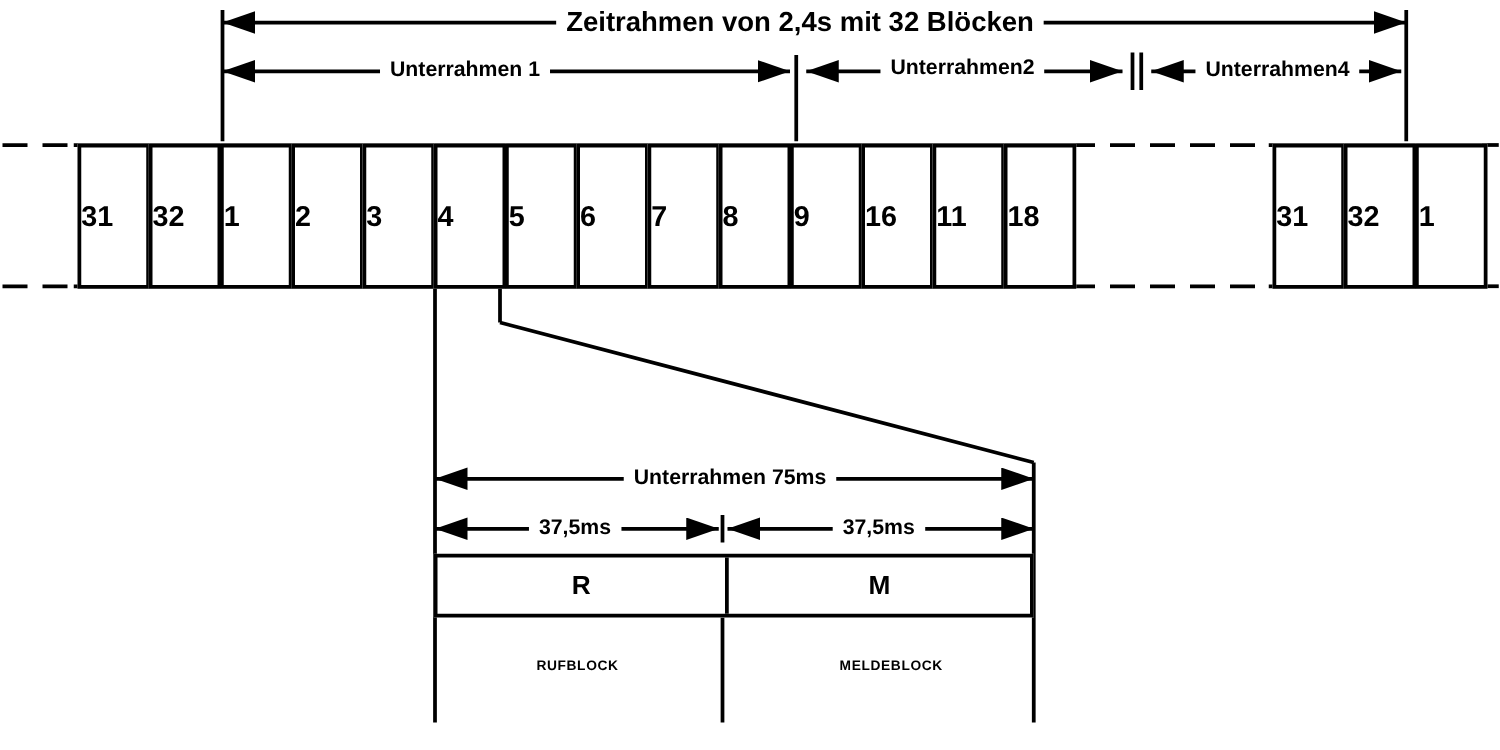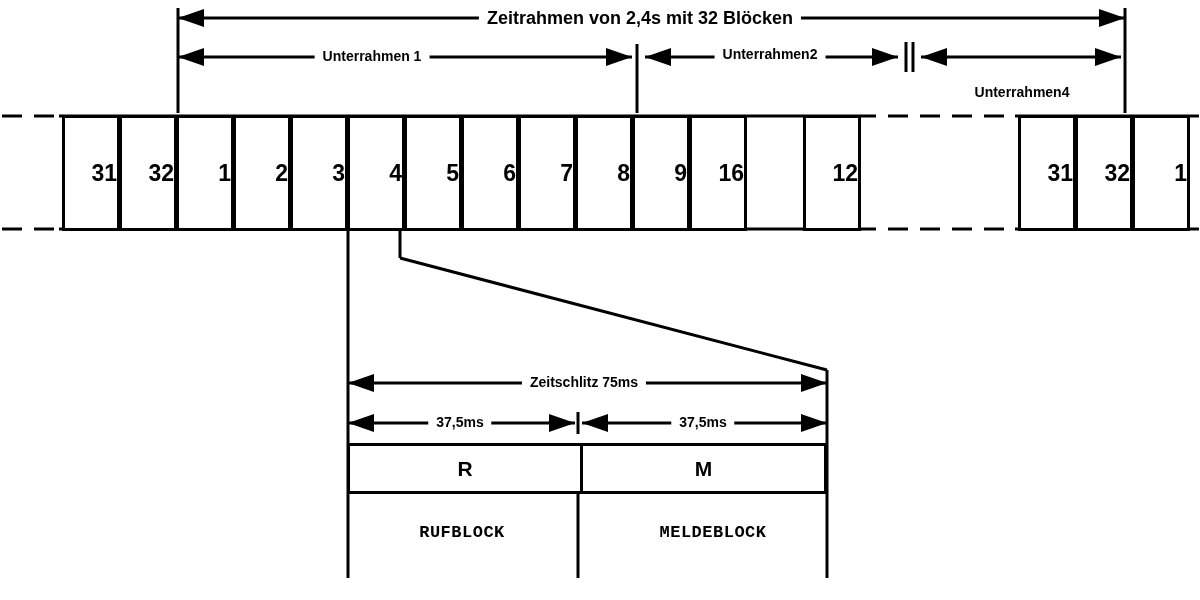--- a/index.html
+++ b/index.html
@@ -4,28 +4,28 @@
 <style>
   html,body{margin:0;padding:0;background:#fff;}
   #stage{
     position:relative;width:1200px;height:600px;background:#fff;overflow:hidden;
     font-family:"Liberation Sans",sans-serif;color:#000;
   }
   #lines{position:absolute;left:0;top:0;z-index:0;}
   .lbl{
     position:absolute;z-index:2;background:#fff;font-weight:bold;
     white-space:nowrap;padding:0 8px;transform:translateX(-50%);
-    line-height:20px;font-size:14px;
+    line-height:20px;font-size:17px;
   }
-  .lbl.big{font-size:18px;}
-  .lbl.small{font-size:17px;letter-spacing:0.5px;background:transparent;font-family:Liberation Mono, monospace;}
+  .lbl.big{font-size:22px;}
+  .lbl.small{font-size:11px;letter-spacing:0.5px;background:transparent;}
   .block{
     position:absolute;top:115px;height:116px;width:58px;z-index:1;
     border:3px solid #000;background:#fff;box-sizing:border-box;
-    display:flex;align-items:center;justify-content:flex-end;
+    display:flex;align-items:center;justify-content:flex-start;
     font-weight:bold;font-size:23px;
   }
   .slot-box{
     position:absolute;left:347px;top:443px;width:480px;height:51px;z-index:1;
     border:3px solid #000;background:#fff;box-sizing:border-box;display:flex;
   }
   .slot-cell{
     display:flex;align-items:center;justify-content:center;
     font-weight:bold;font-size:21px;
   }
@@ -101,21 +101,21 @@
       <line x1="582" y1="423" x2="827" y2="423" marker-start="url(#arrow)" marker-end="url(#arrow)"></line>
     </g>
     <g stroke="#000" stroke-width="3">
       <line x1="578" y1="412" x2="578" y2="434"></line>
     </g>
   </svg>
 
   <div class="lbl big" style="left:640px;top:8px;">Zeitrahmen von 2,4s mit 32 Blöcken</div>
   <div class="lbl" style="left:372px;top:46px;">Unterrahmen 1</div>
   <div class="lbl" style="left:770px;top:44px;">Unterrahmen2</div>
-  <div class="lbl" style="left:1022px;top:46px;margin-top:36px;">Unterrahmen4</div>
+  <div class="lbl" style="left:1022px;top:46px;">Unterrahmen4</div>
 
   <div class="block" style="left:62px">
       <span>31</span>
     </div>
   <div class="block" style="left:119px">
       <span>32</span>
     </div>
   <div class="block" style="left:176px">
       <span>1</span>
     </div>
@@ -139,35 +139,38 @@
     </div>
   <div class="block" style="left:575px">
       <span>8</span>
     </div>
   <div class="block" style="left:632px">
       <span>9</span>
     </div>
   <div class="block" style="left:689px">
       <span>16</span>
     </div>
+  <div class="block" style="left:746px">
+      <span>11</span>
+    </div>
   <div class="block" style="left:803px">
-      <span>12</span>
+      <span>18</span>
     </div>
 
   <div class="block" style="left:1018px">
       <span>31</span>
     </div>
   <div class="block" style="left:1075px">
       <span>32</span>
     </div>
   <div class="block" style="left:1132px">
       <span>1</span>
     </div>
 
-  <div class="lbl" style="left:584px;top:372px;">Zeitschlitz 75ms</div>
+  <div class="lbl" style="left:584px;top:372px;">Unterrahmen 75ms</div>
   <div class="lbl" style="left:460px;top:412px;">37,5ms</div>
   <div class="lbl" style="left:703px;top:412px;">37,5ms</div>
 
   <div class="slot-box">
     <div class="slot-cell left">
       <span>R</span>
     </div>
     <div class="slot-divider"></div>
     <div class="slot-cell right">
       <span>M</span>

